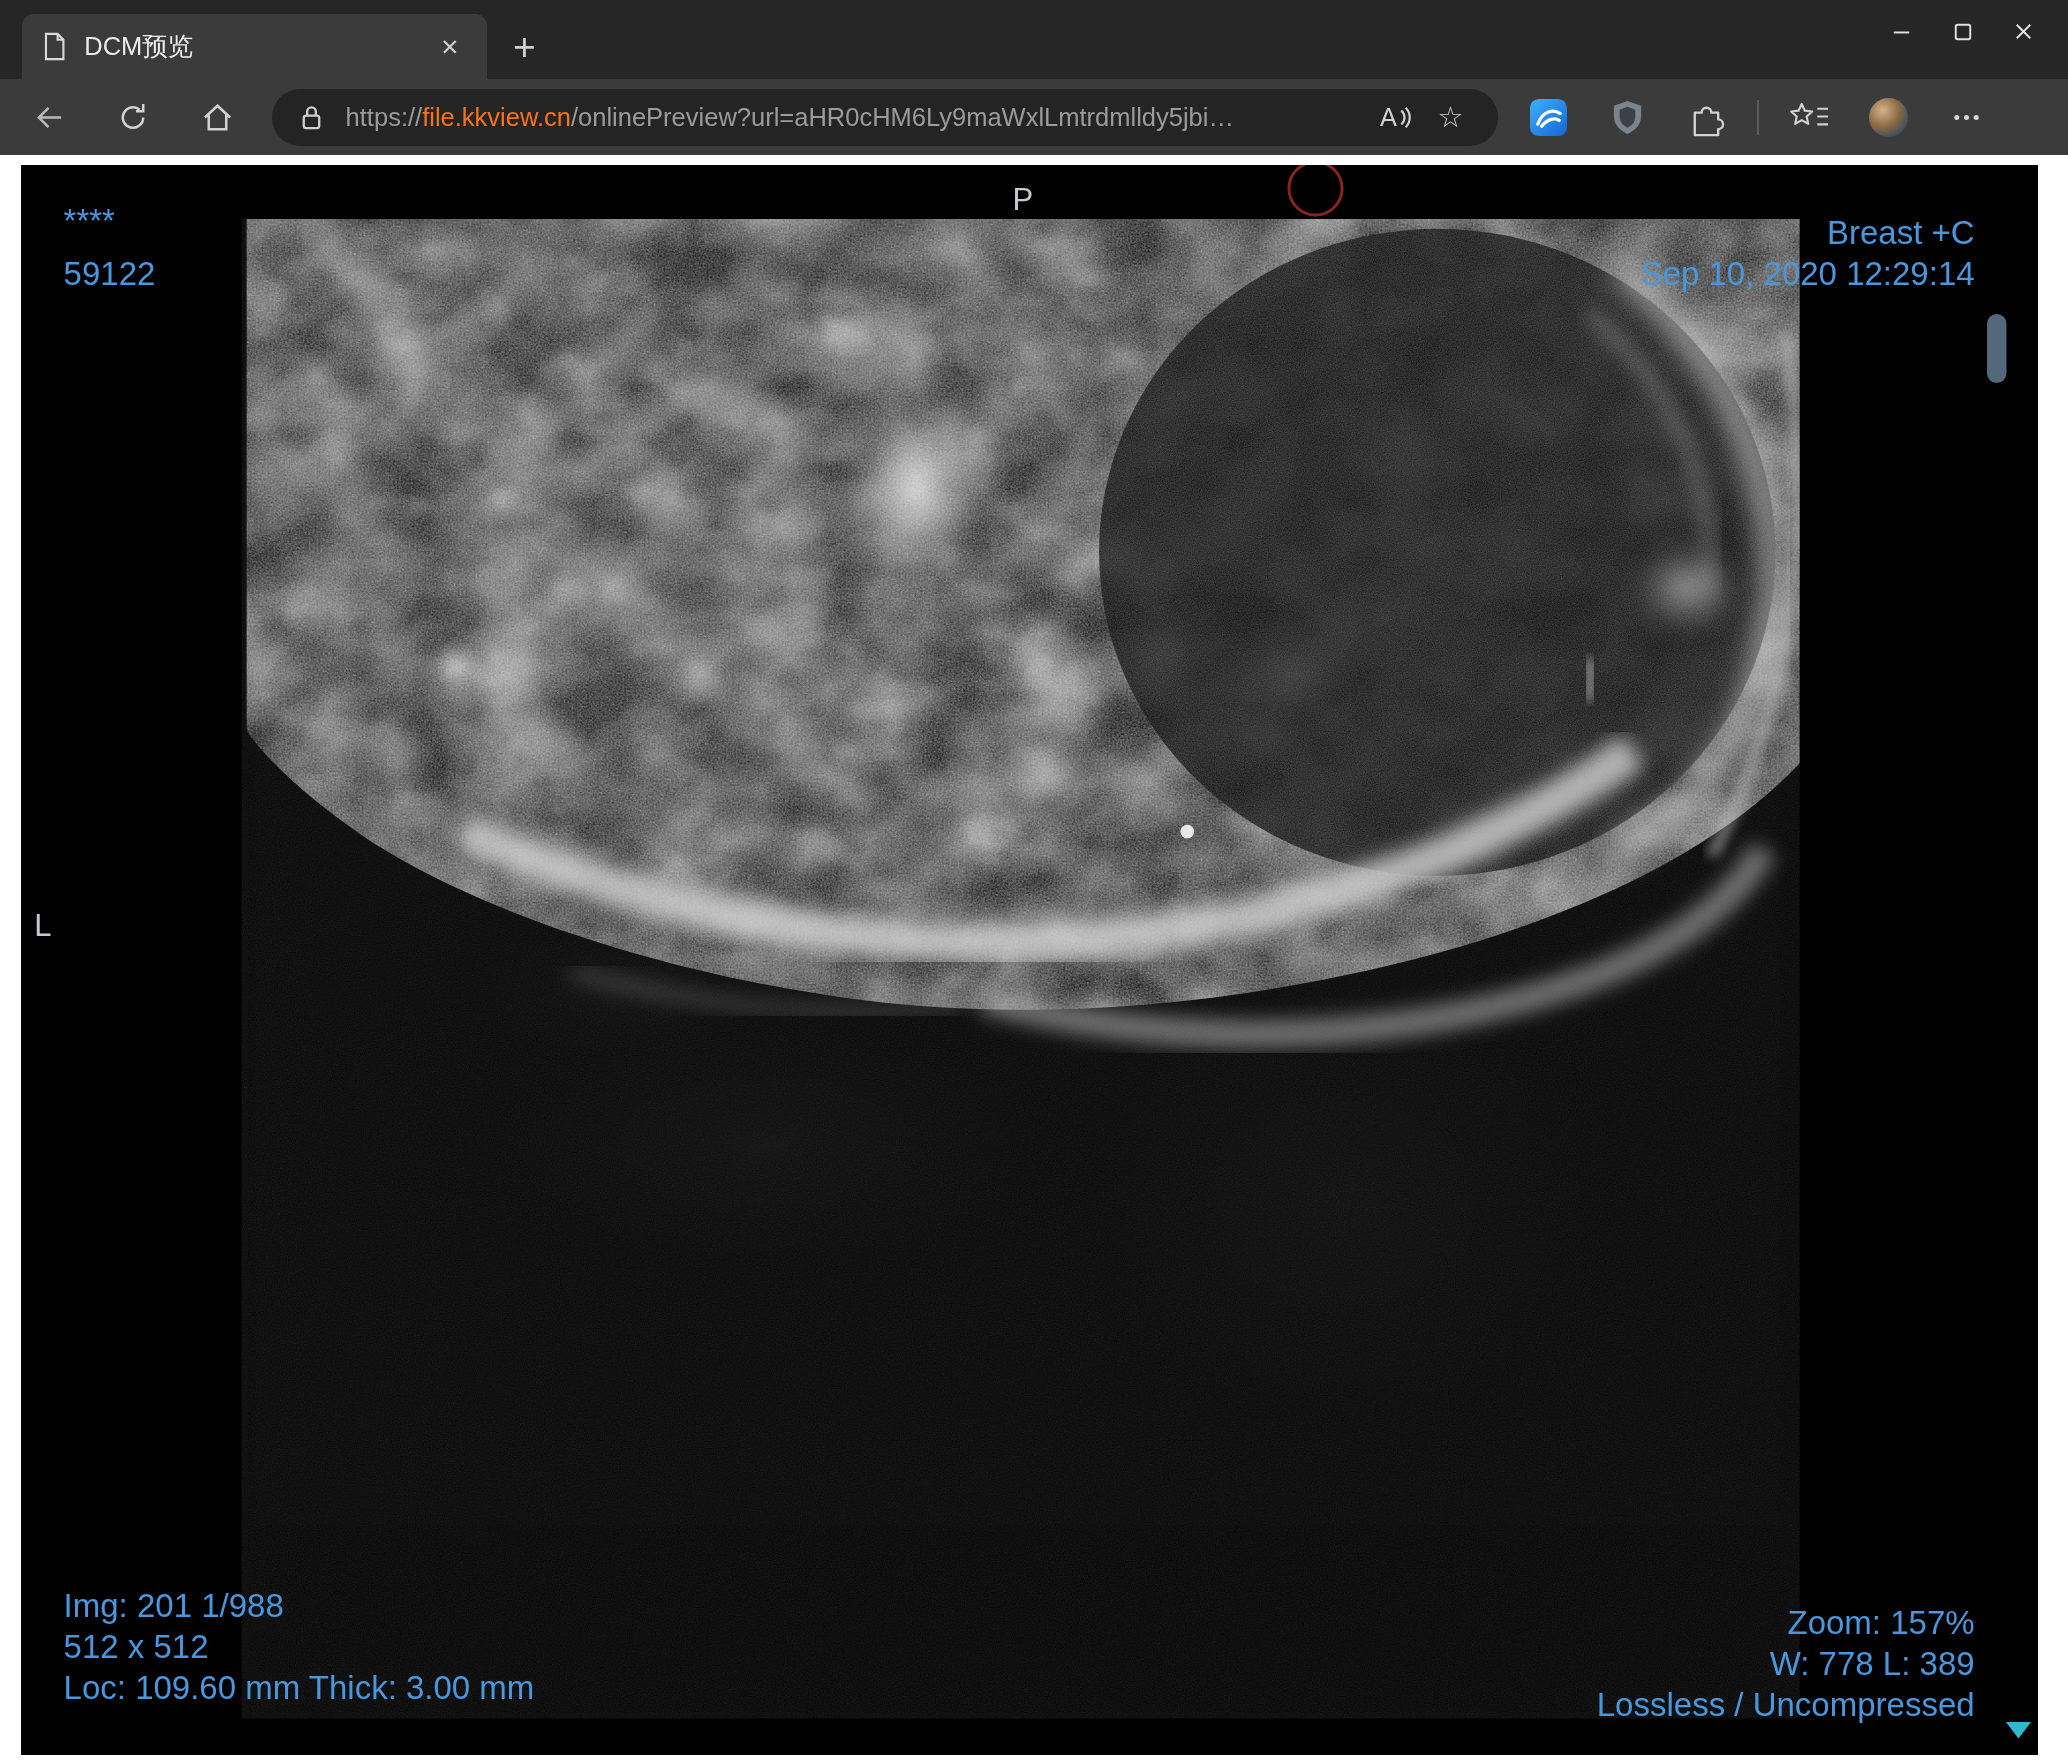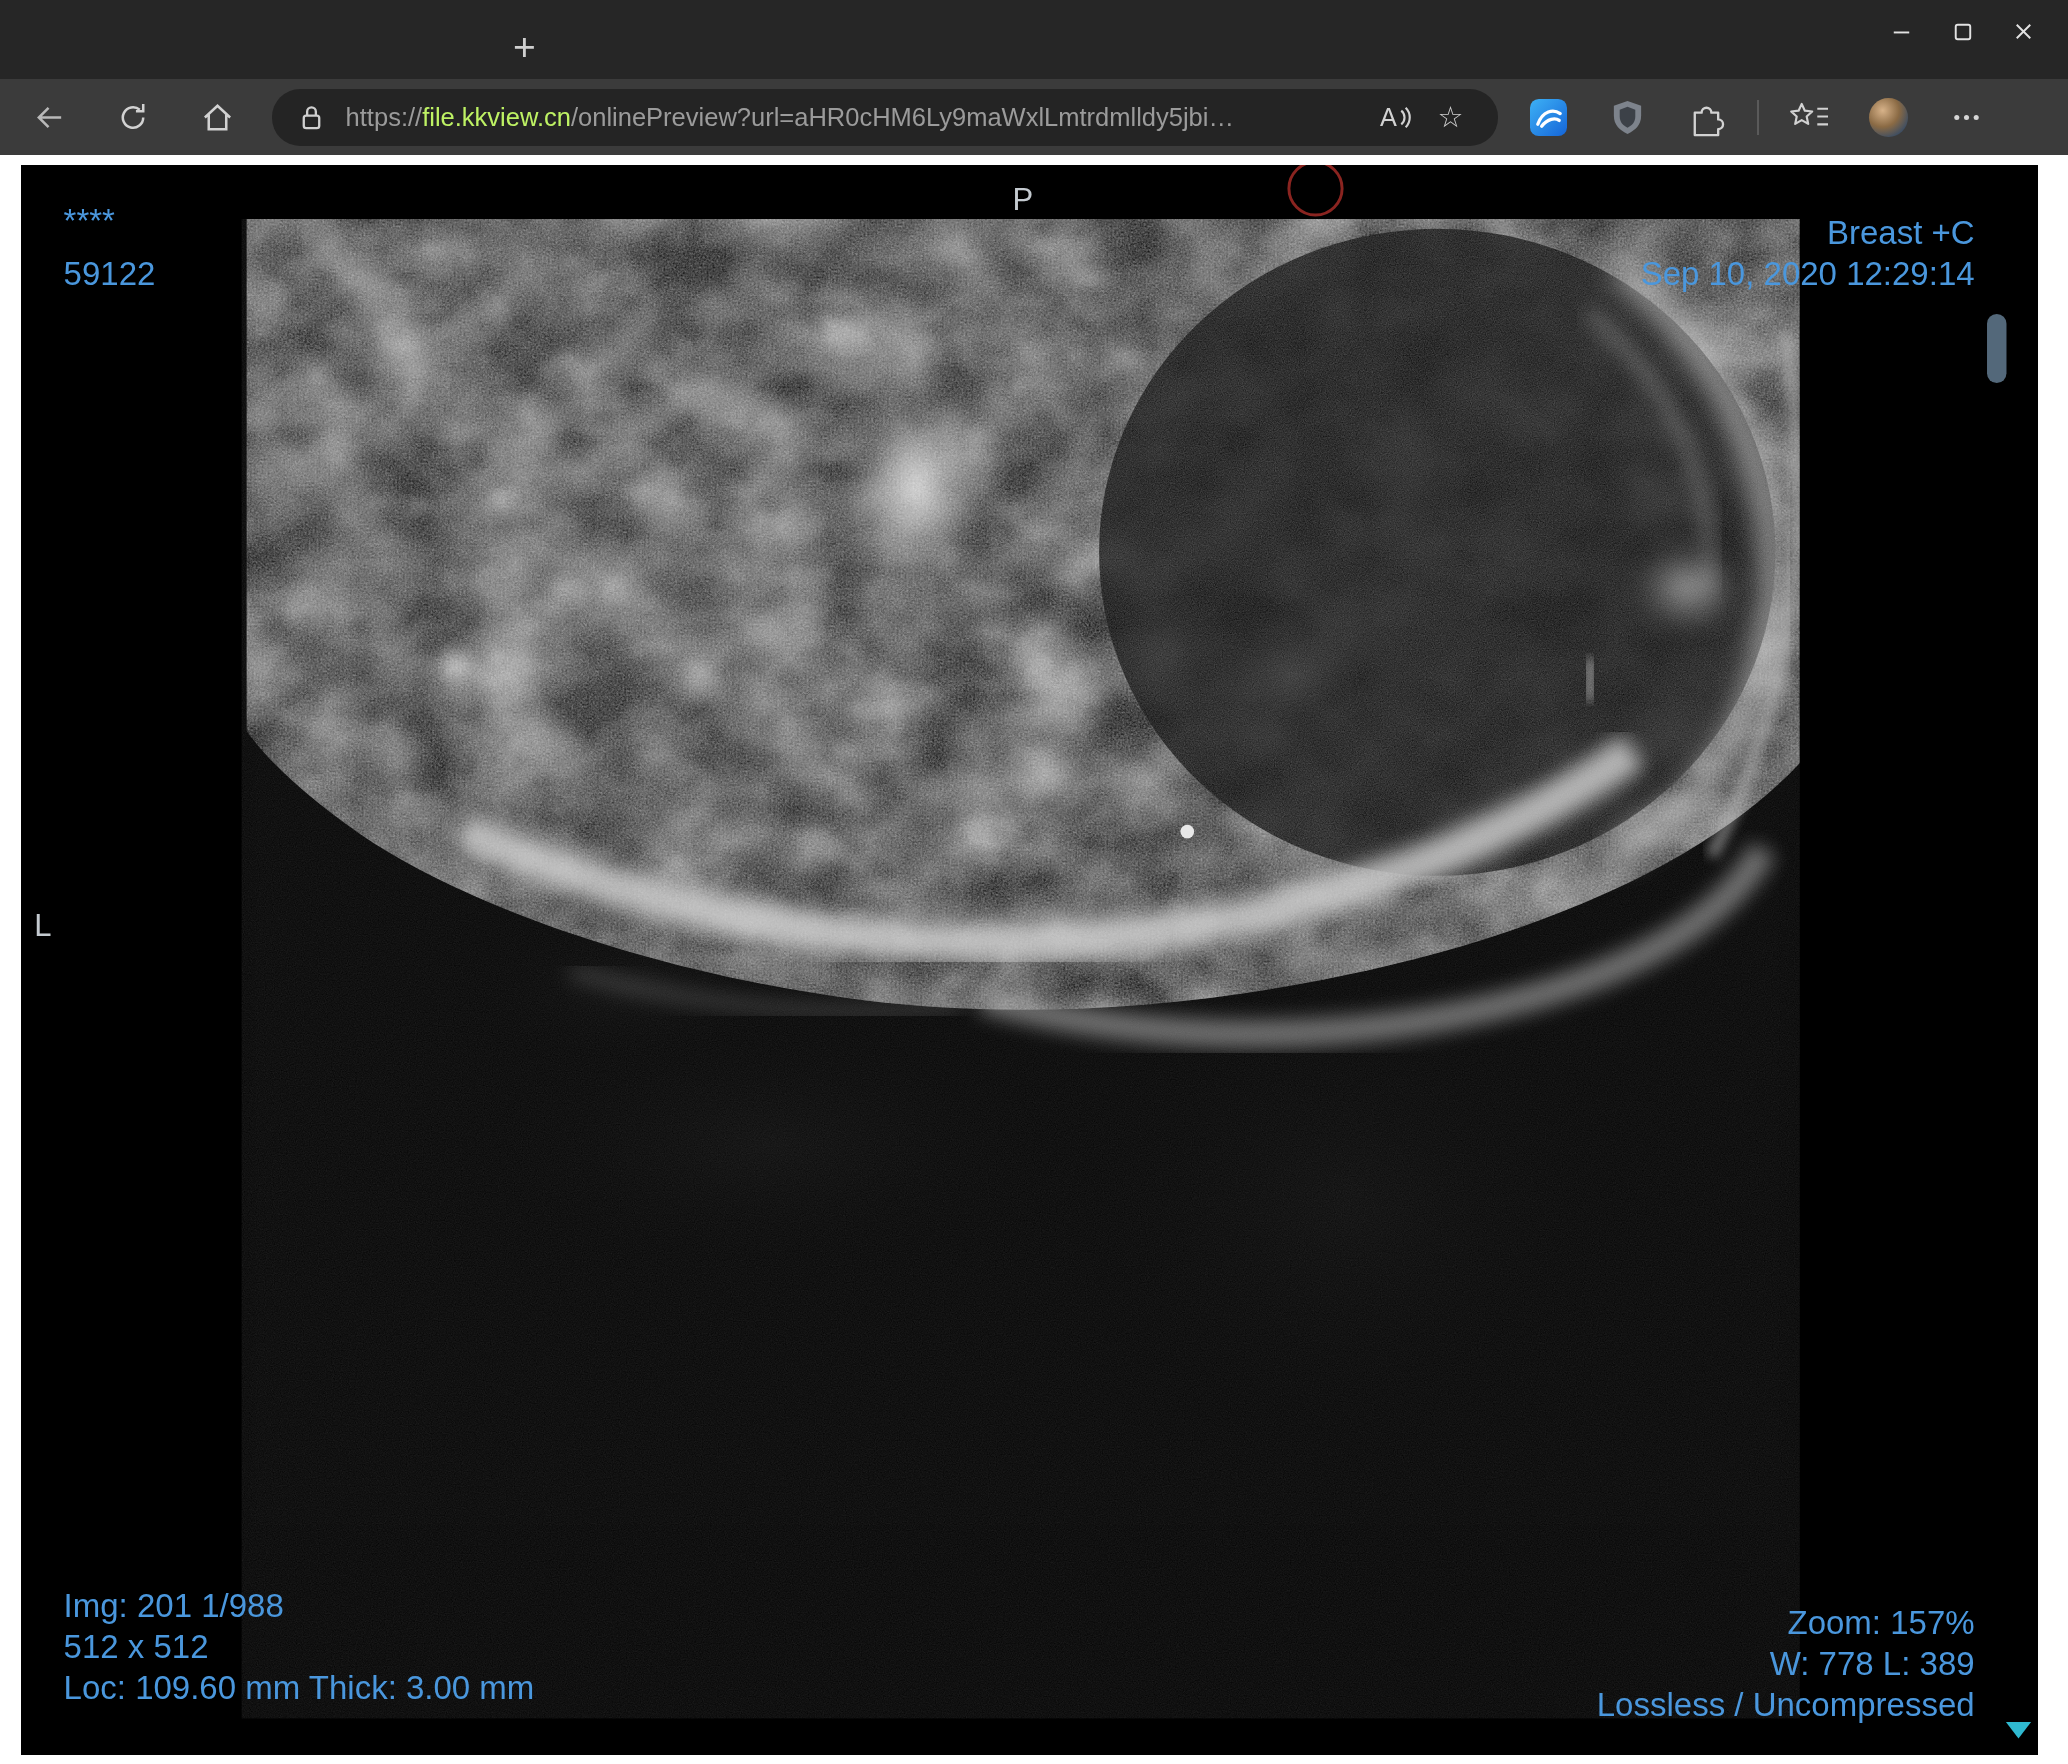--- a/index.html
+++ b/index.html
@@ -20,21 +20,21 @@
   .win-btn { width:61px; height:63px; display:flex; align-items:center; justify-content:center; }
 
   .toolbar { height:76px; background:#3b3b3b; display:flex; align-items:center; padding:0 23.5px; }
   .nav-btn { width:51px; height:51px; display:flex; align-items:center; justify-content:center;
     border-radius:7.8px; flex:0 0 auto; }
   .nav-btn + .nav-btn { margin-left:33px; }
   .addressbar { margin-left:29px; width:1226px; height:57px; background:#242424; border-radius:28px;
     display:flex; align-items:center; padding:0 25.5px; flex:0 0 auto; }
   .url { flex:1; margin-left:19.6px; font-size:25.5px; color:#9b9b9b; white-space:nowrap;
     overflow:hidden; }
-  .url .bright { color:#bef264; }
+  .url .bright { color:#f97316; }
   .pill-icon { width:43px; height:43px; display:flex; align-items:center; justify-content:center;
     flex:0 0 auto; margin-left:13.7px; }
   .star-glyph { font-size:29px; color:#cfcfcf; }
   .ext-icon { width:55px; height:55px; display:flex; align-items:center; justify-content:center;
     margin-left:23.5px; flex:0 0 auto; border-radius:7.8px; }
   .blue-ext { width:37px; height:37px; border-radius:8.8px;
     background:linear-gradient(135deg,#3db1f5,#1565d8); position:relative; }
   .sep { width:2px; height:35px; background:#5a5a5a; margin-left:23.5px; flex:0 0 auto; }
   .avatar { width:39px; height:39px; border-radius:50%;
     background:radial-gradient(circle at 35% 32%, #d7b289 0%, #8a6a44 45%, #3c4d63 78%, #1f2c3c 100%); }
@@ -50,20 +50,32 @@
   .orient { position:absolute; color:#c4cad0; font-size:31px; }
 
   .annotation-svg { position:absolute; left:1262px; top:-8.8px; }
   .thumb-svg { position:absolute; left:1964px; top:147px; }
   .arrow-svg { position:absolute; left:1982px; top:1553px; }
 </style>
 </head>
 <body>
 
 <div class="tabstrip">
+  <div class="tab">
+    <svg width="27.4" height="31" viewBox="0 0 28 32">
+      <path d="M5 3 h12 l6 6 v20 h-18 z" fill="none" stroke="#d9d9d9" stroke-width="2.2"></path>
+      <path d="M17 3 v6 h6" fill="none" stroke="#d9d9d9" stroke-width="2.2"></path>
+    </svg>
+    <span class="tab-title">DCM预览</span>
+    <span class="tab-close">
+      <svg width="21.6" height="21.6" viewBox="0 0 22 22">
+        <path d="M5 5 L17 17 M17 5 L5 17" stroke="#cfcfcf" stroke-width="2.2"></path>
+      </svg>
+    </span>
+  </div>
   <div class="newtab">+</div>
   <div class="win-controls">
     <div class="win-btn">
       <svg width="29" height="29" viewBox="0 0 30 30">
         <line x1="7" y1="16" x2="23" y2="16" stroke="#e2e2e2" stroke-width="2"></line>
       </svg>
     </div>
     <div class="win-btn">
       <svg width="29" height="29" viewBox="0 0 30 30">
         <rect x="8" y="8" width="15" height="15" rx="2" fill="none" stroke="#e2e2e2" stroke-width="2"></rect>

